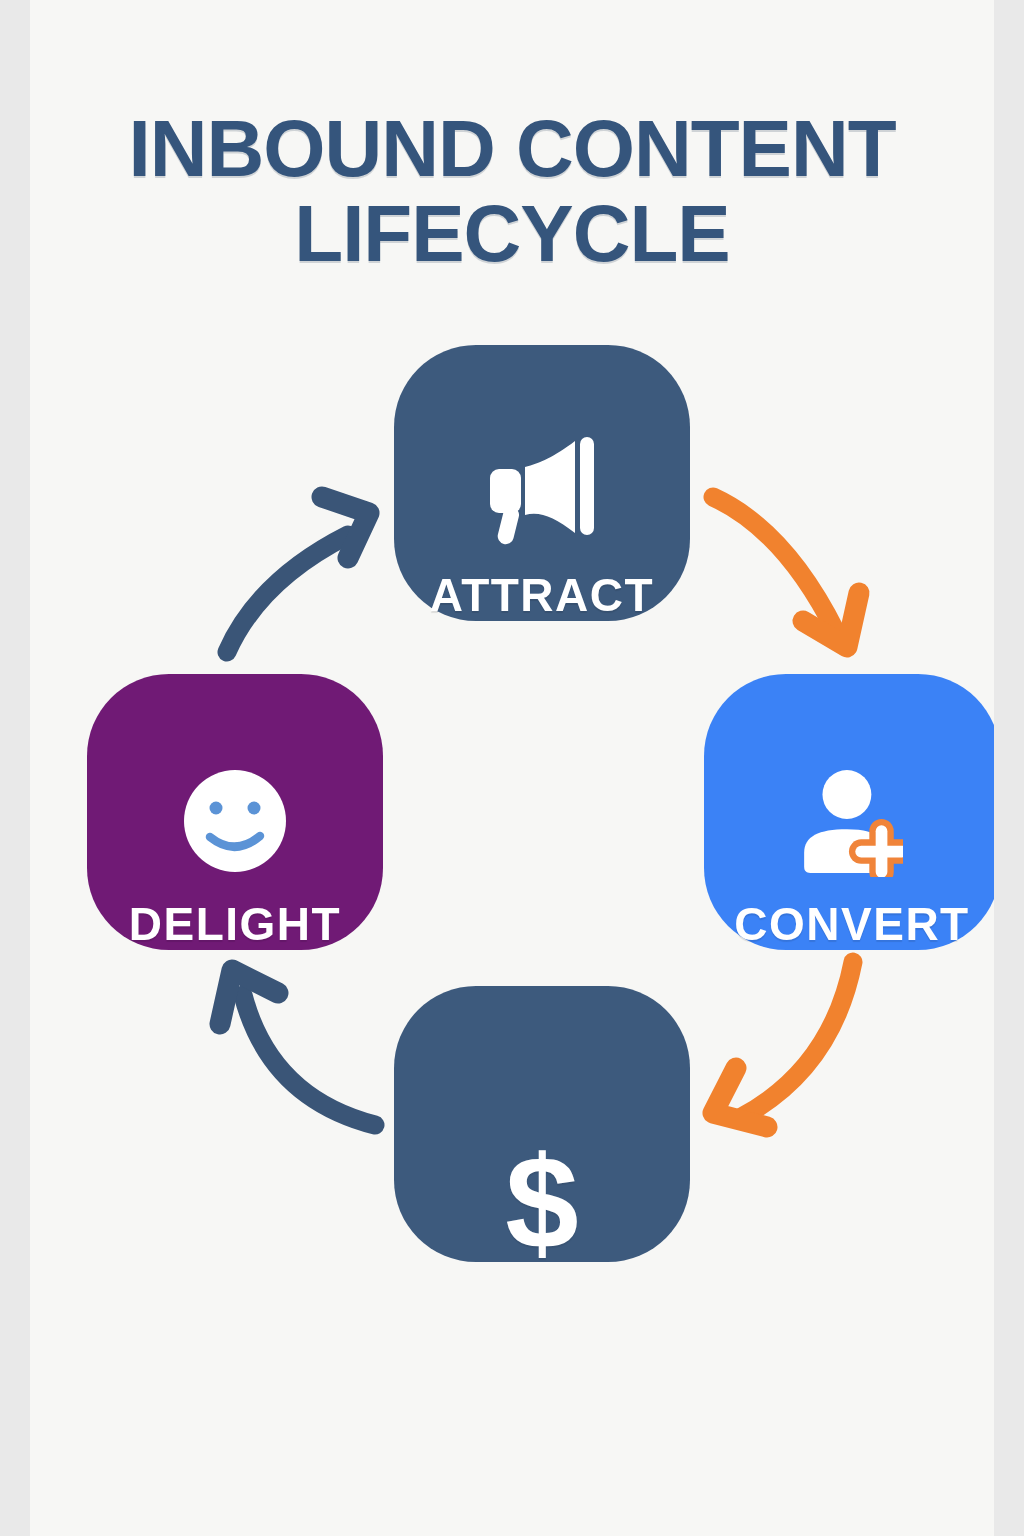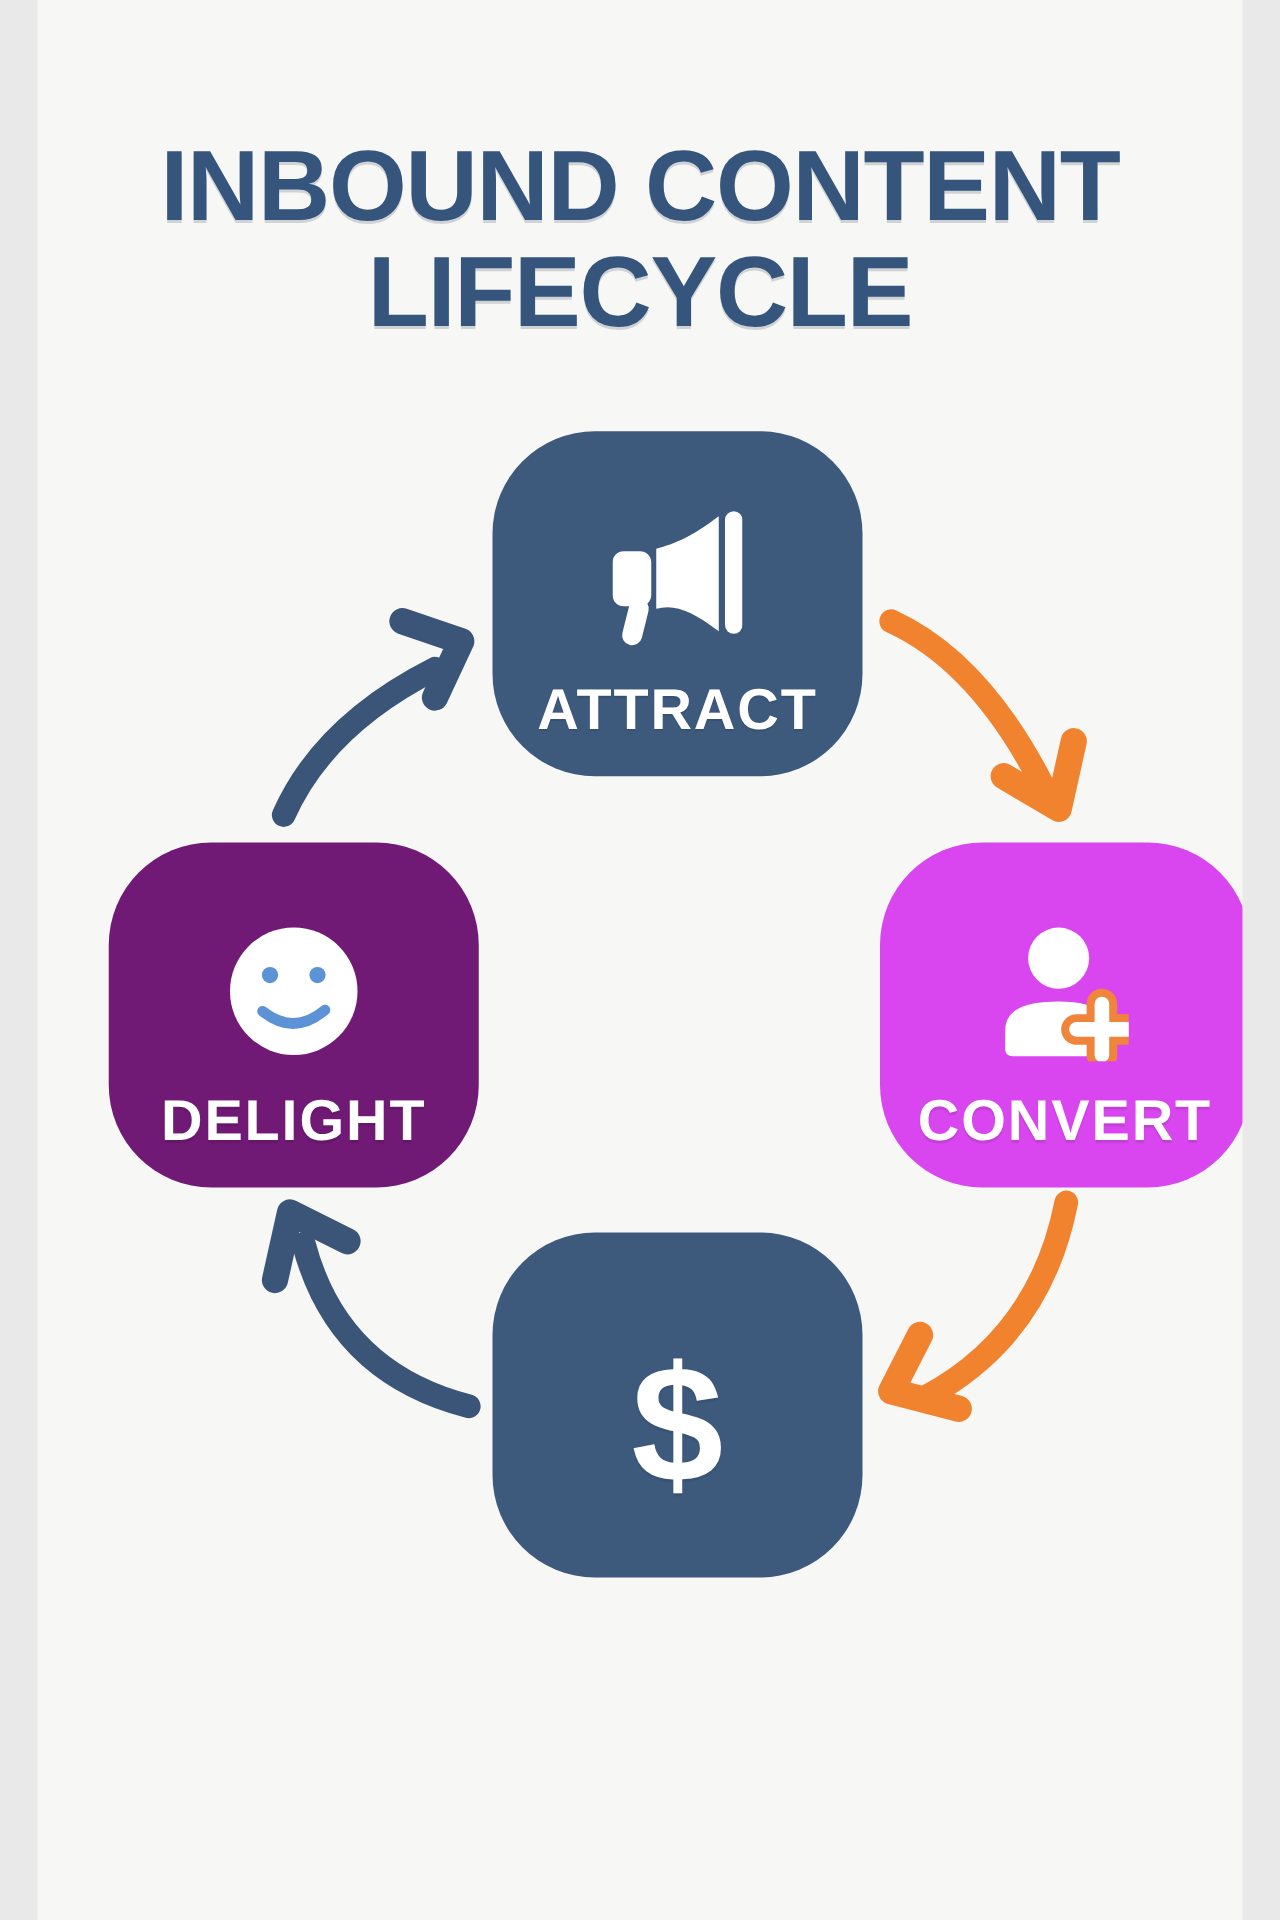--- a/index.html
+++ b/index.html
@@ -33,26 +33,26 @@
     width:1024px;height:1536px;
     pointer-events:none;
   }
   .stage{
     position:absolute;
     width:296px;height:276px;
     border-radius:82px;
     display:flex;
     flex-direction:column;
     align-items:center;
-    justify-content:center;
+    justify-content:flex-end;
     padding-top:32px;
     box-sizing:border-box;
   }
   .stage.dark{background:#3d5a7d;}
-  .stage.orange{background:#d946ef;}
+  .stage.orange{background:#3b82f6;}
   .stage.lightblue{background:#701a75;}
   .stage-attract{left:364px;top:345px;}
   .stage-convert{left:674px;top:674px;}
   .stage-close{left:364px;top:986px;}
   .stage-delight{left:57px;top:674px;}
   .icon-wrap{
     height:118px;
     display:flex;
     align-items:center;
     justify-content:center;

